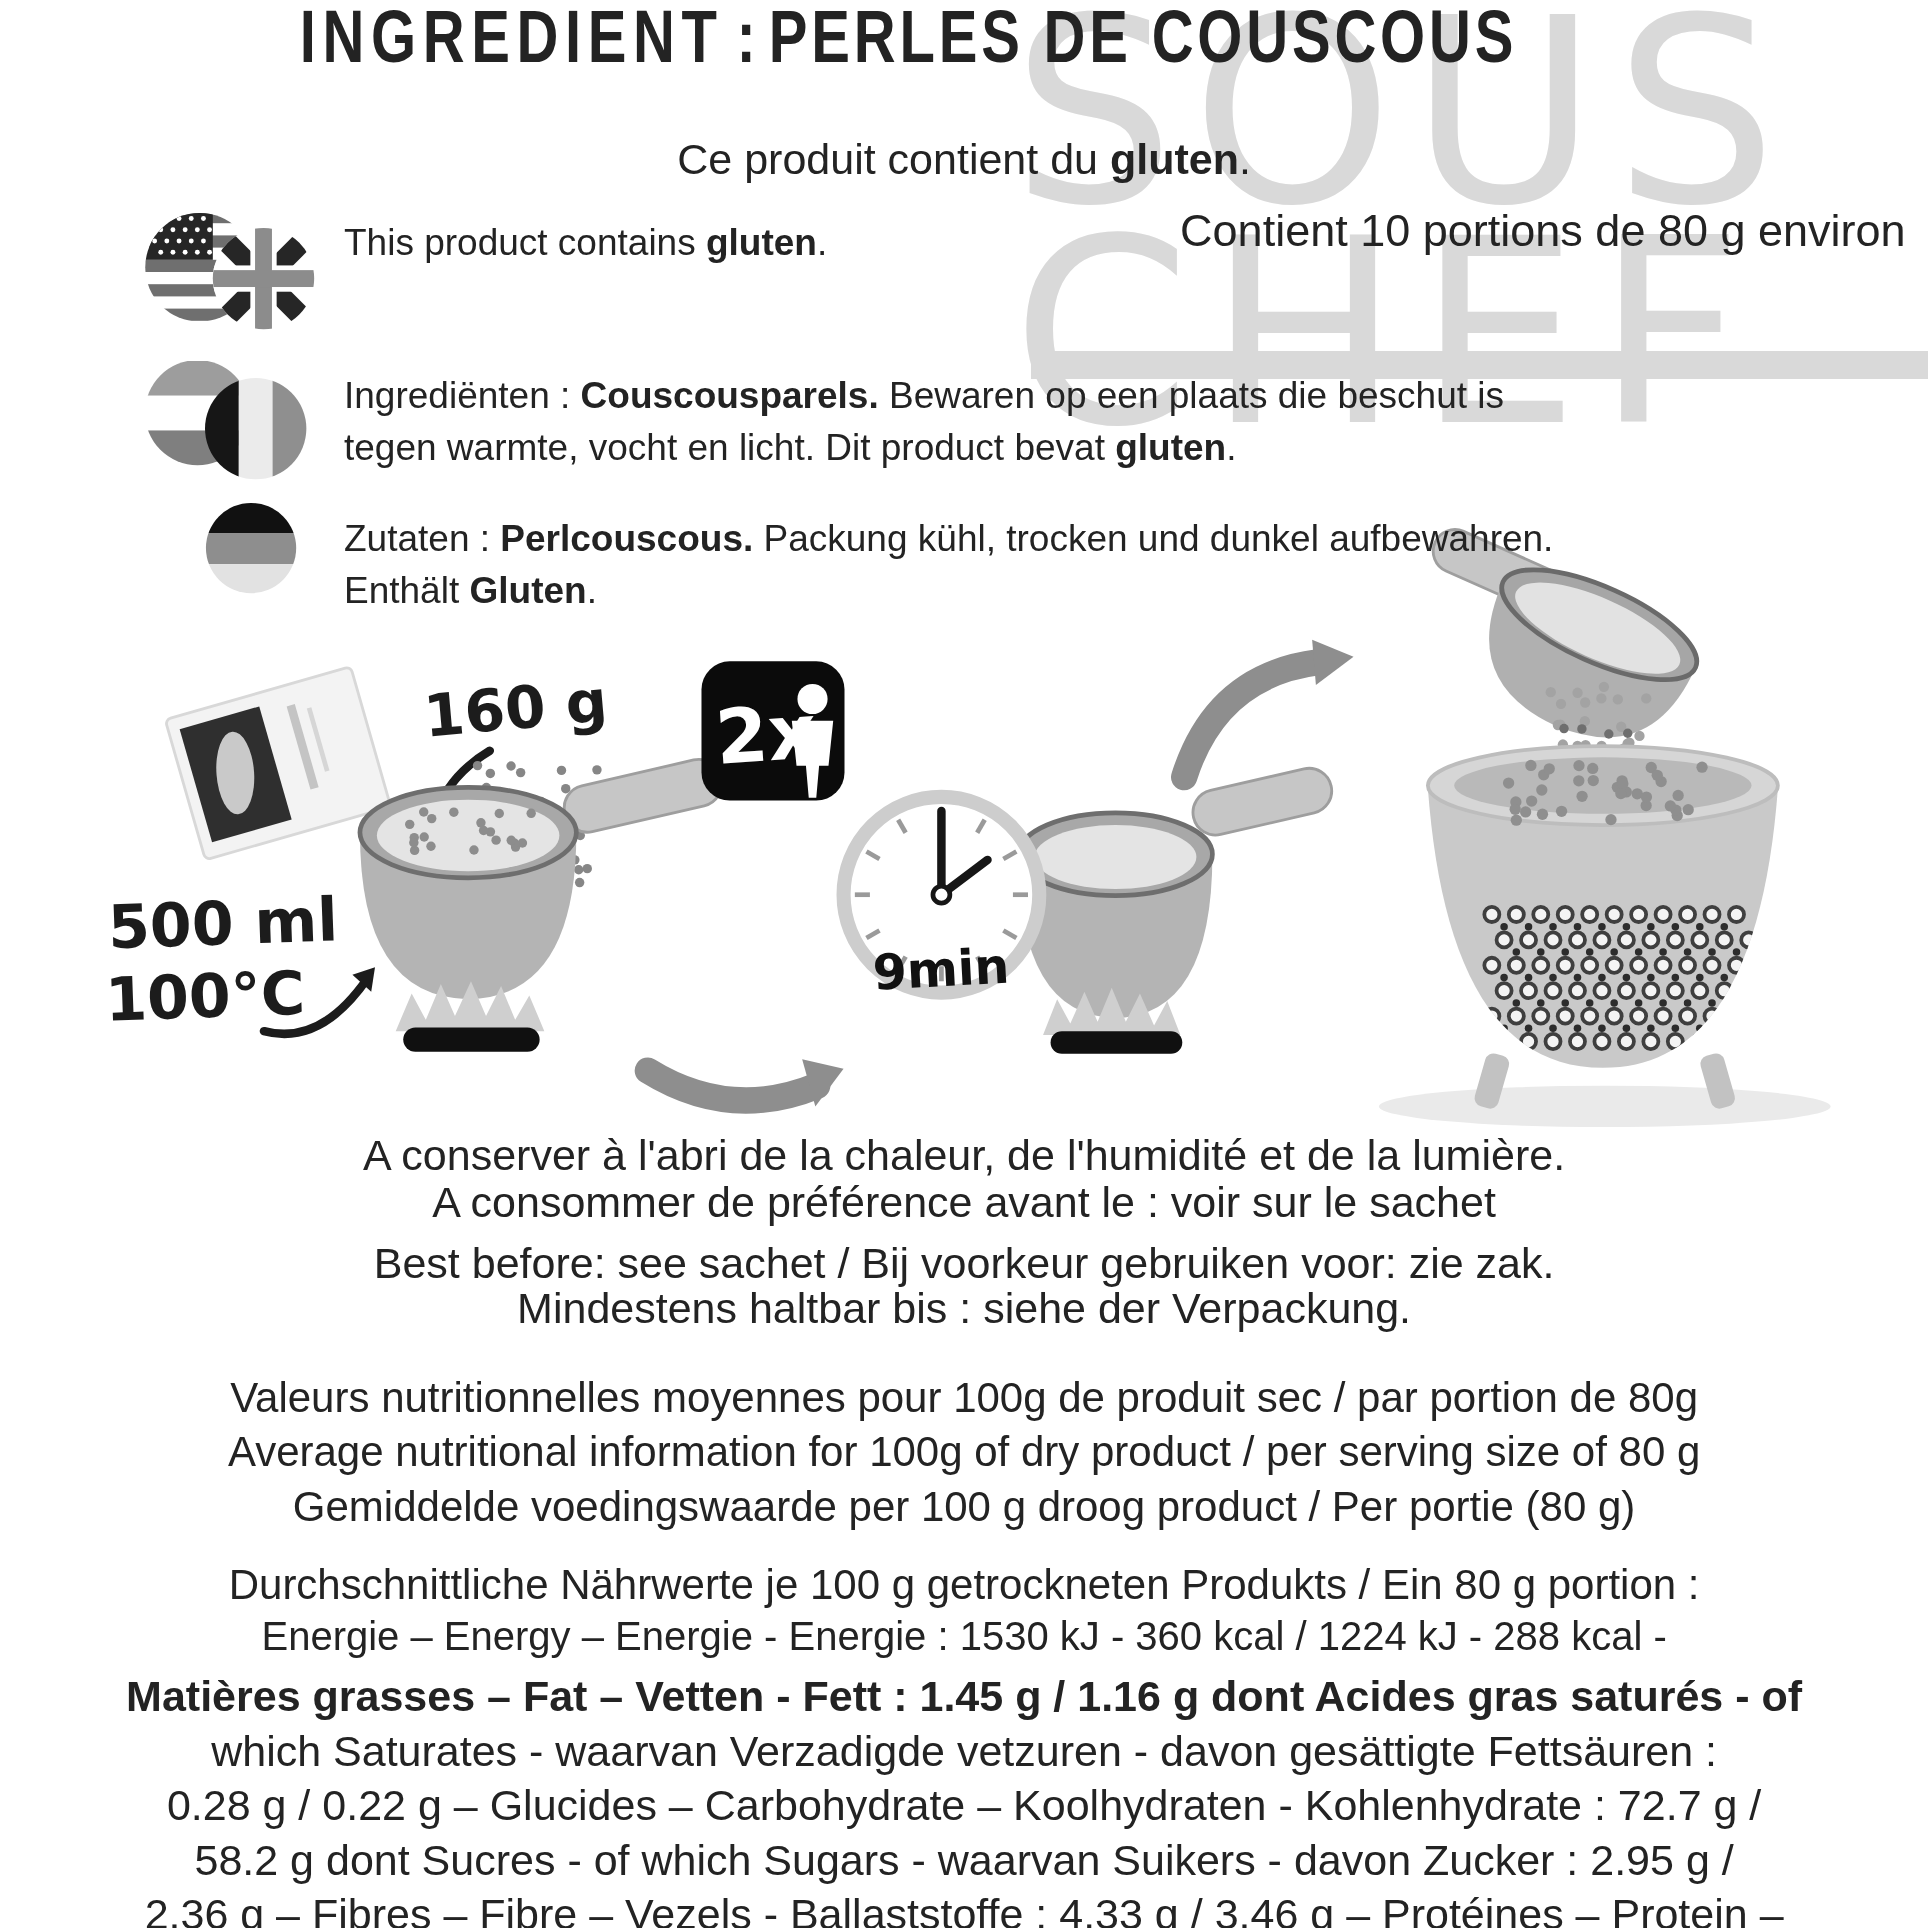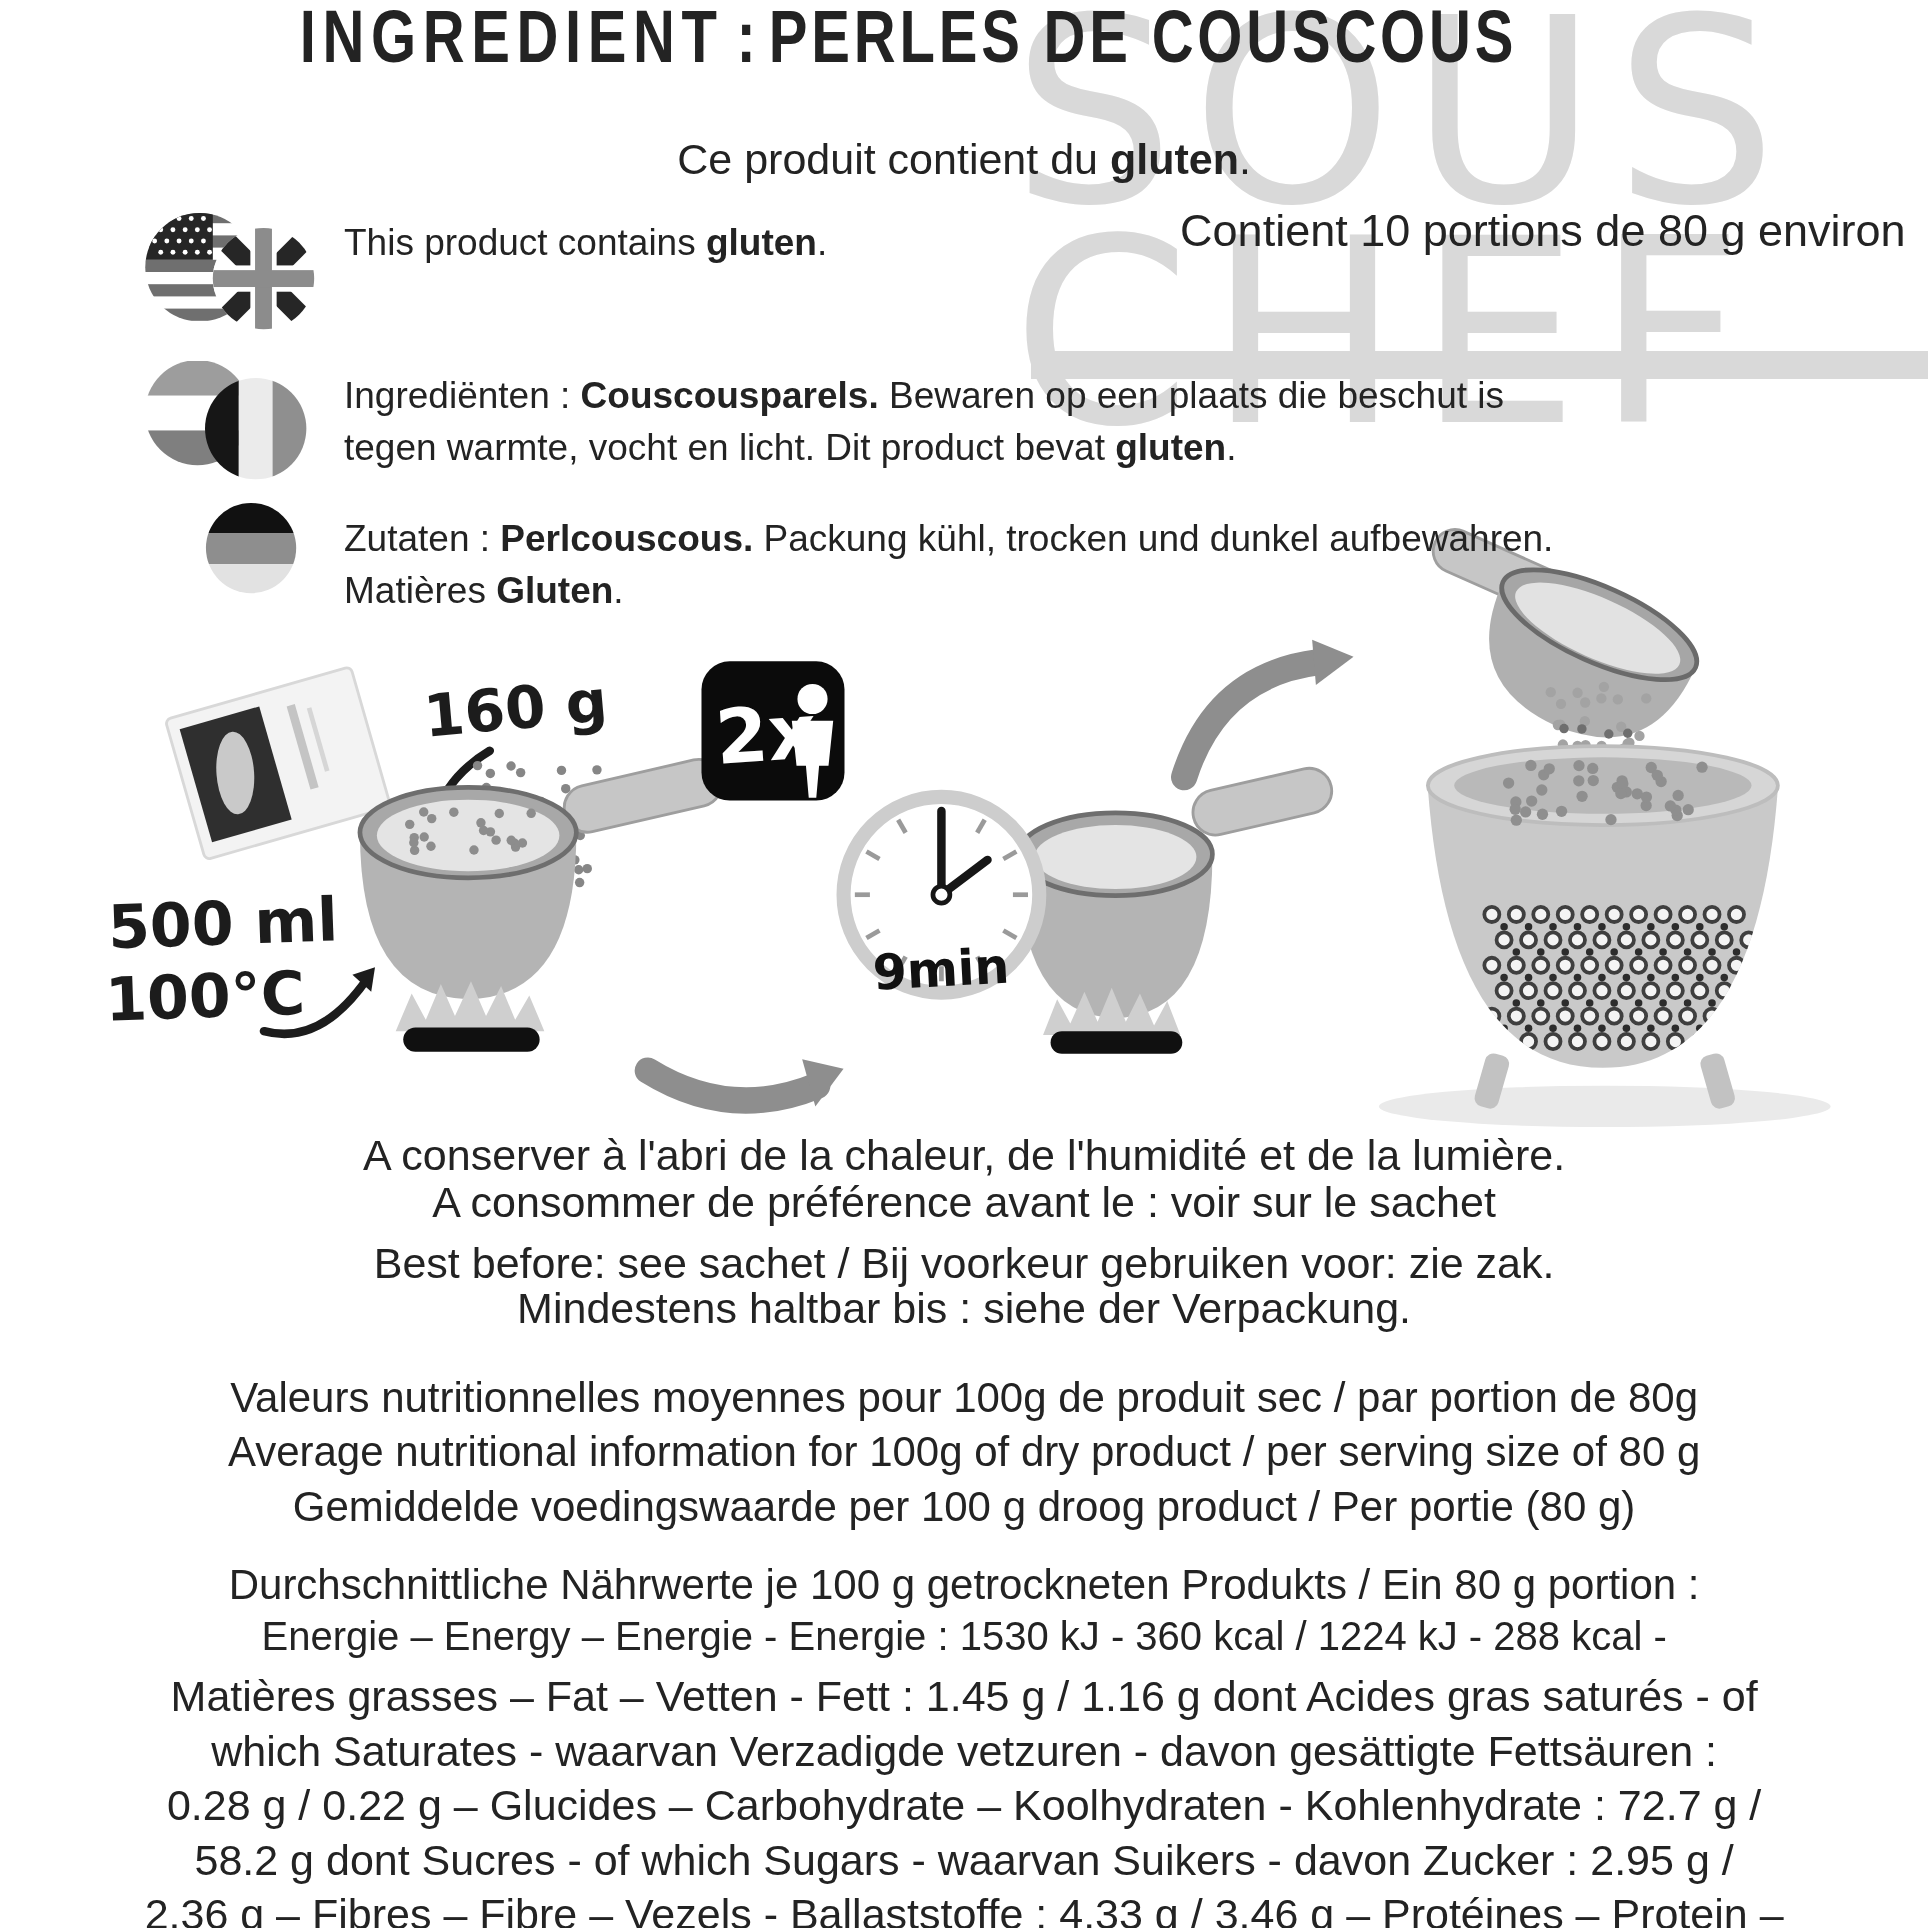--- a/index.html
+++ b/index.html
@@ -31,21 +31,21 @@
   
   .s1{top:1088px;font-size:43px;z-index:2;}
   .s2{top:1135px;font-size:43px;z-index:2;}
   .s3{top:1196px;font-size:43px;z-index:2;}
   .s4{top:1241px;font-size:43px;z-index:2;}
   .nh0{top:1332px;font-size:42px;z-index:2;}
   .nh1{top:1386px;font-size:42px;z-index:2;}
   .nh2{top:1441px;font-size:42px;z-index:2;}
   .nh3{top:1519px;font-size:42px;z-index:2;}
   .nv0{top:1574px;font-size:40px;z-index:2;}
-  .nv1{top:1629px;font-size:43px;z-index:2;}
+  .nv1{top:1629px;font-size:43px;z-index:2;font-weight:bold;}
   .nv2{top:1684px;font-size:43px;z-index:2;}
   .nv3{top:1738px;font-size:43px;z-index:2;}
   .nv4{top:1793px;font-size:43px;z-index:2;}
   .nv5{top:1847px;font-size:43px;z-index:2;}
 </style>
 </head>
 <body>
 
 <div class="wm" style="left:1012px;top:-16px;">SOUS</div>
 <div class="wm" style="left:1012px;top:205px;">CHEF</div>
@@ -155,21 +155,21 @@
         </defs>
       <g clip-path="url(#deClip)">
         <rect x="0" y="0" width="98" height="33" fill="#111111"></rect>
         <rect x="0" y="33" width="98" height="33" fill="#8e8e8e"></rect>
         <rect x="0" y="66" width="98" height="34" fill="#e2e2e2"></rect>
       </g>
     </svg>
   </span>
   <div class="ltext">
     <p><span>Zutaten : </span><span class="b">Perlcouscous.</span><span> Packung kühl, trocken und dunkel aufbewahren.</span></p>
-    <p><span>Matières </span><span class="b">Gluten</span><span>.</span></p>
+    <p><span>Enthält </span><span class="b">Gluten</span><span>.</span></p>
   </div>
 </div>
 
 <svg class="steps" viewBox="0 0 2048 660">
 
   <defs>
     <clipPath id="colClip">
       <path d="M1517 298 C1530 470 1580 595 1703 595 C1826 595 1876 470 1889 298 Z"></path>
     </clipPath>
   </defs>

